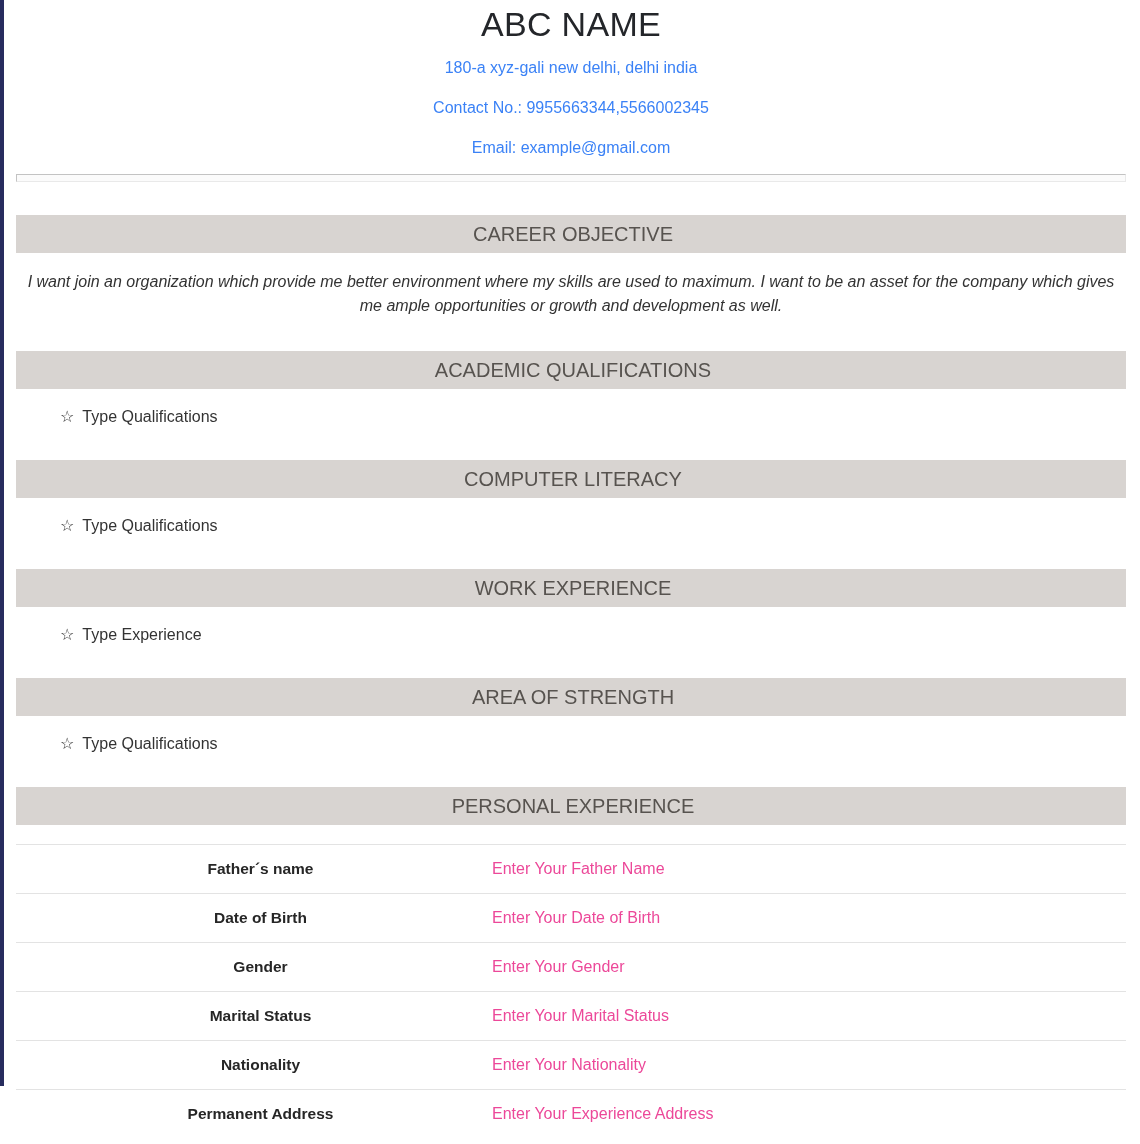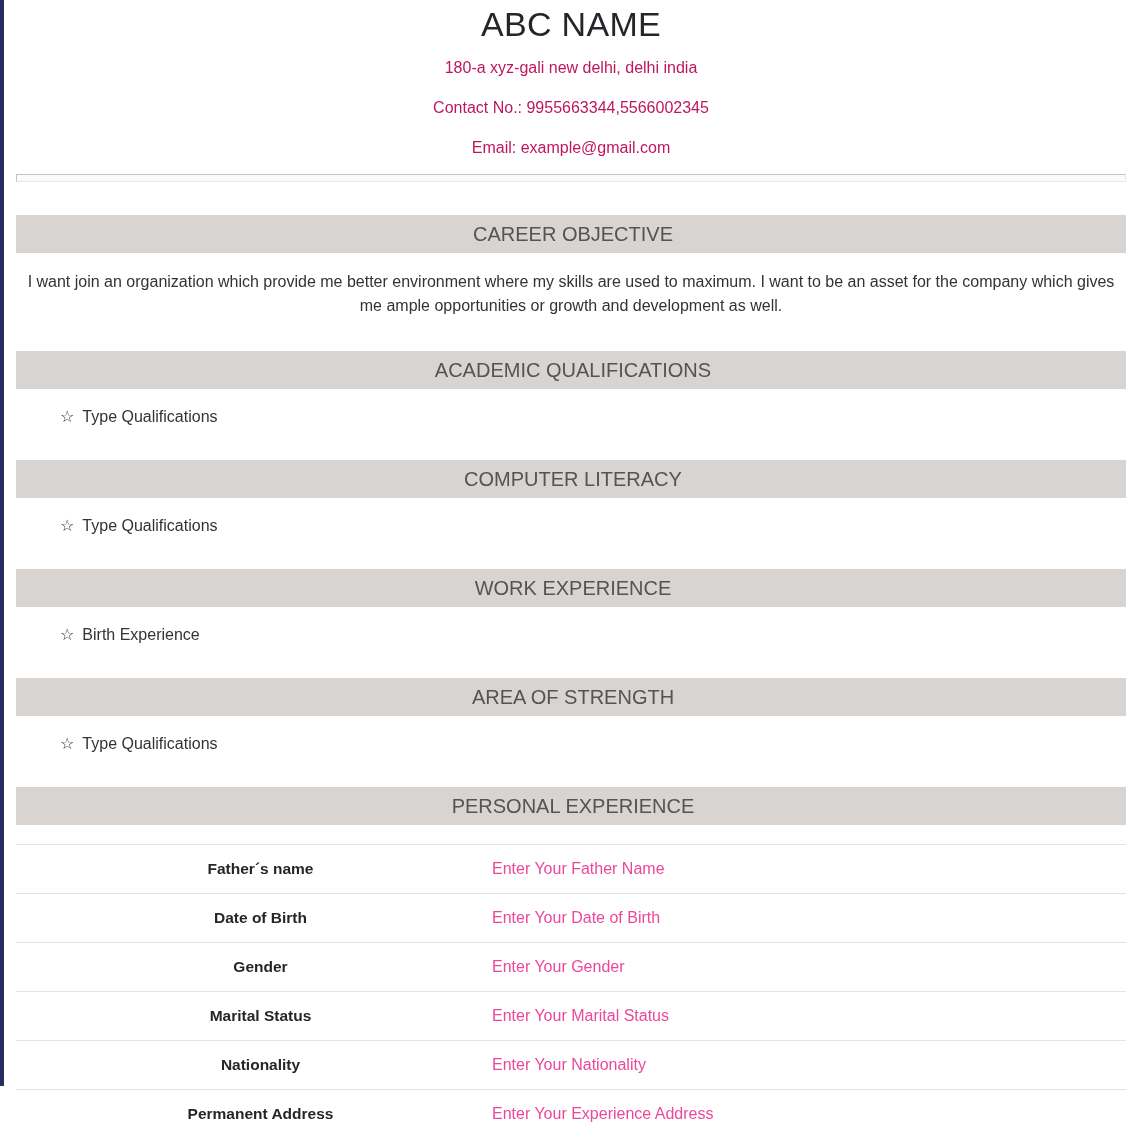--- a/index.html
+++ b/index.html
@@ -28,21 +28,21 @@
     font-weight: 400;
     color: #24262a;
     letter-spacing: 0.3px;
     margin: 0;
     padding-top: 4px;
     line-height: 40px;
   }
   .contact-line {
     font-size: 16px;
     line-height: 17px;
-    color: #be185d;
+    color: #3b82f6;
     margin-top: 23px;
   }
   .contact-line.first { margin-top: 15px; }
   .header-rule {
     margin-top: 18px;
     height: 8px;
     border: 1px solid #c3c3c3;
     border-bottom-color: #e9e9e9;
     border-right-color: #e9e9e9;
     background: #fbfbfb;
@@ -56,20 +56,21 @@
     font-size: 20px;
     padding-left: 4px;
     white-space: nowrap;
     overflow: hidden;
   }
   .section-paragraph {
     margin: 17px 0 0 0;
     font-size: 16px;
     line-height: 24px;
     color: #333333;
+    font-style: italic;
   }
   .bullet-item {
     margin-top: 18px;
     padding-left: 44px;
     font-size: 16px;
     line-height: 20px;
     color: #333333;
     display: flex;
     align-items: center;
   }
@@ -123,21 +124,21 @@
 
   <div class="section-bar">COMPUTER LITERACY</div>
   <div class="bullet-item">
     <span class="bullet-star">☆</span>
     <span>Type Qualifications</span>
   </div>
 
   <div class="section-bar">WORK EXPERIENCE</div>
   <div class="bullet-item">
     <span class="bullet-star">☆</span>
-    <span>Birth Experience</span>
+    <span>Type Experience</span>
   </div>
 
   <div class="section-bar">AREA OF STRENGTH</div>
   <div class="bullet-item">
     <span class="bullet-star">☆</span>
     <span>Type Qualifications</span>
   </div>
 
   <div class="section-bar">PERSONAL EXPERIENCE</div>
 

